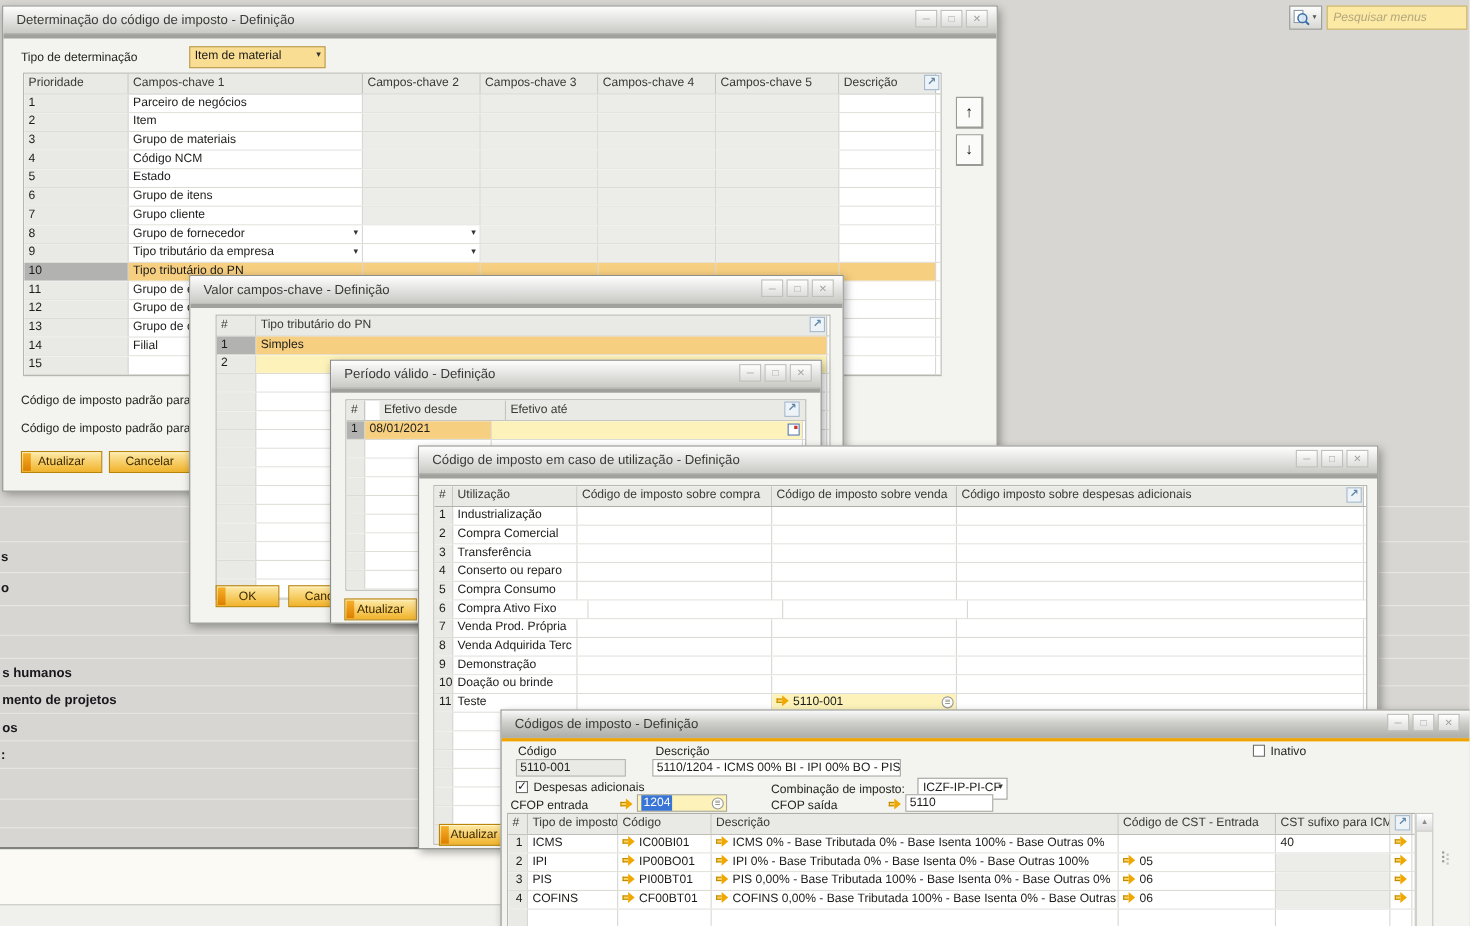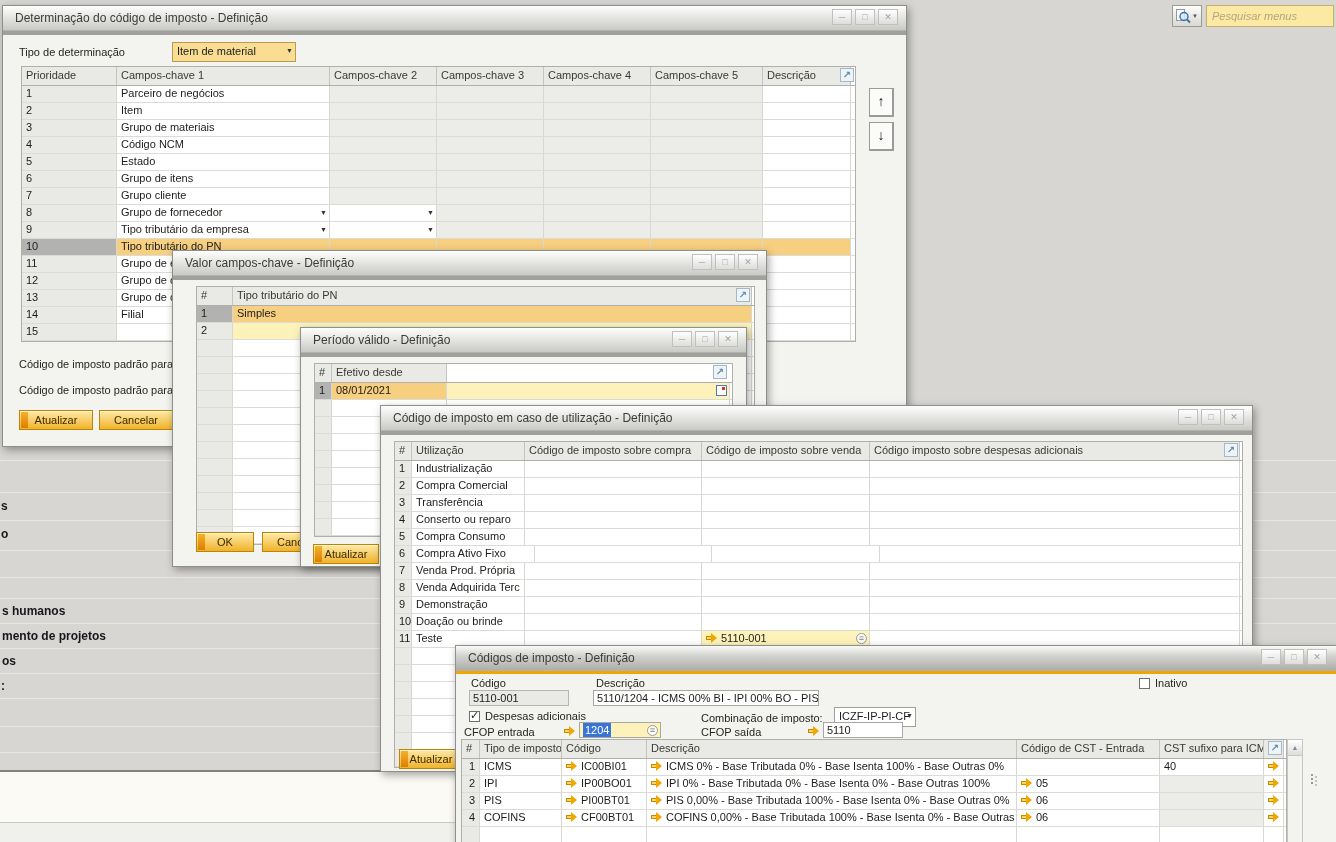--- a/index.html
+++ b/index.html
@@ -373,21 +373,22 @@
       <span class="ctls" style="right:8px">
         <span class="ctl">─</span>
         <span class="ctl">□</span>
         <span class="ctl">✕</span>
       </span>
     </div>
     <div class="sep"></div>
     <div class="grid" id="g3" style="left:13px;top:35px;width:417px">
         <div class="gr hdr">
           <div class="gc hc" style="width: 17px;"><span class="ct">#</span></div>
-          <div class="gc hc" style="width: 115px;"><span class="ct">Efetivo desde</span></div>
+          <div class="gc hc" style="width: 115px; margin-left: 13px;"><span class="ct">Efetivo desde</span></div>
+          <div class="gc hc" style="width: 283px;"><span class="ct">Efetivo até</span></div>
         </div>
         <div class="gr">
           <div class="gc num nsel" style="width: 17px;"><span class="ct">1</span></div>
           <div class="gc orange" style="width: 115px;"><span class="ct">08/01/2021</span></div>
           <div class="gc yellow" style="width: 283px;">
             <span class="cal"></span>
           </div>
         </div>
         <div class="gr">
           <div class="gc num" style="width: 17px;"></div>

